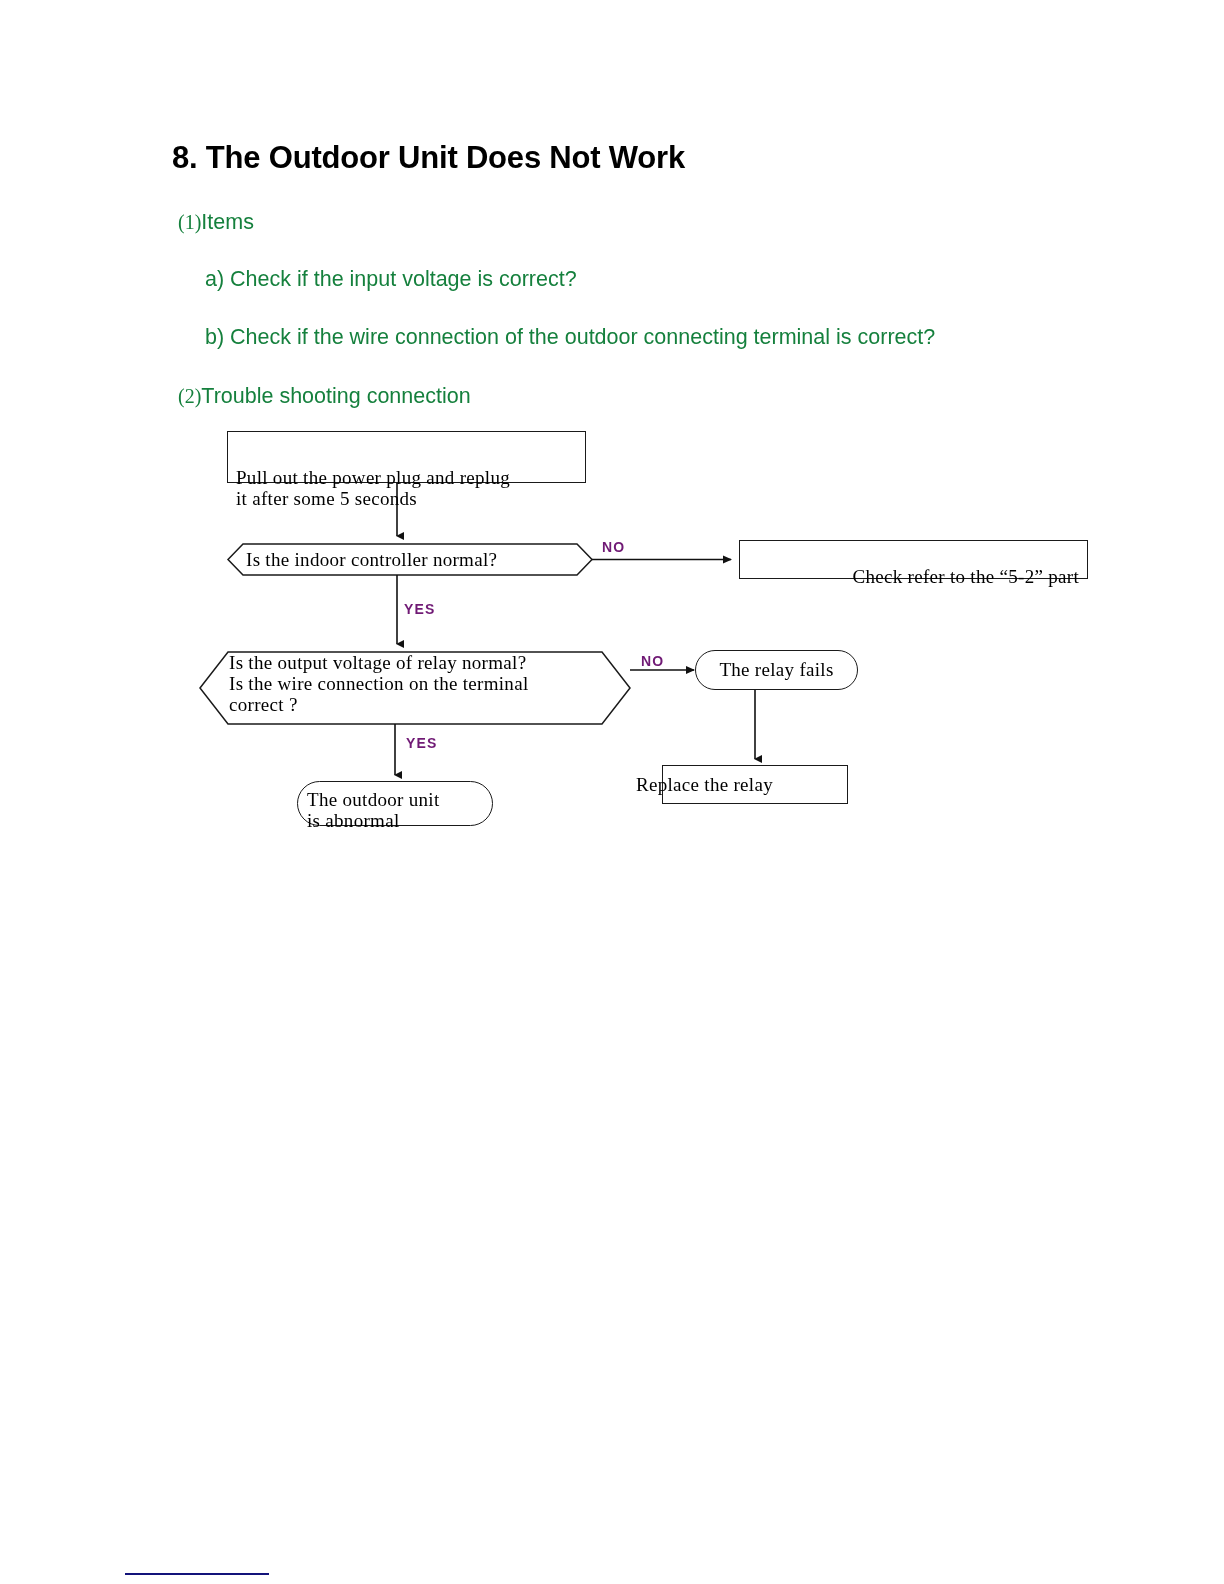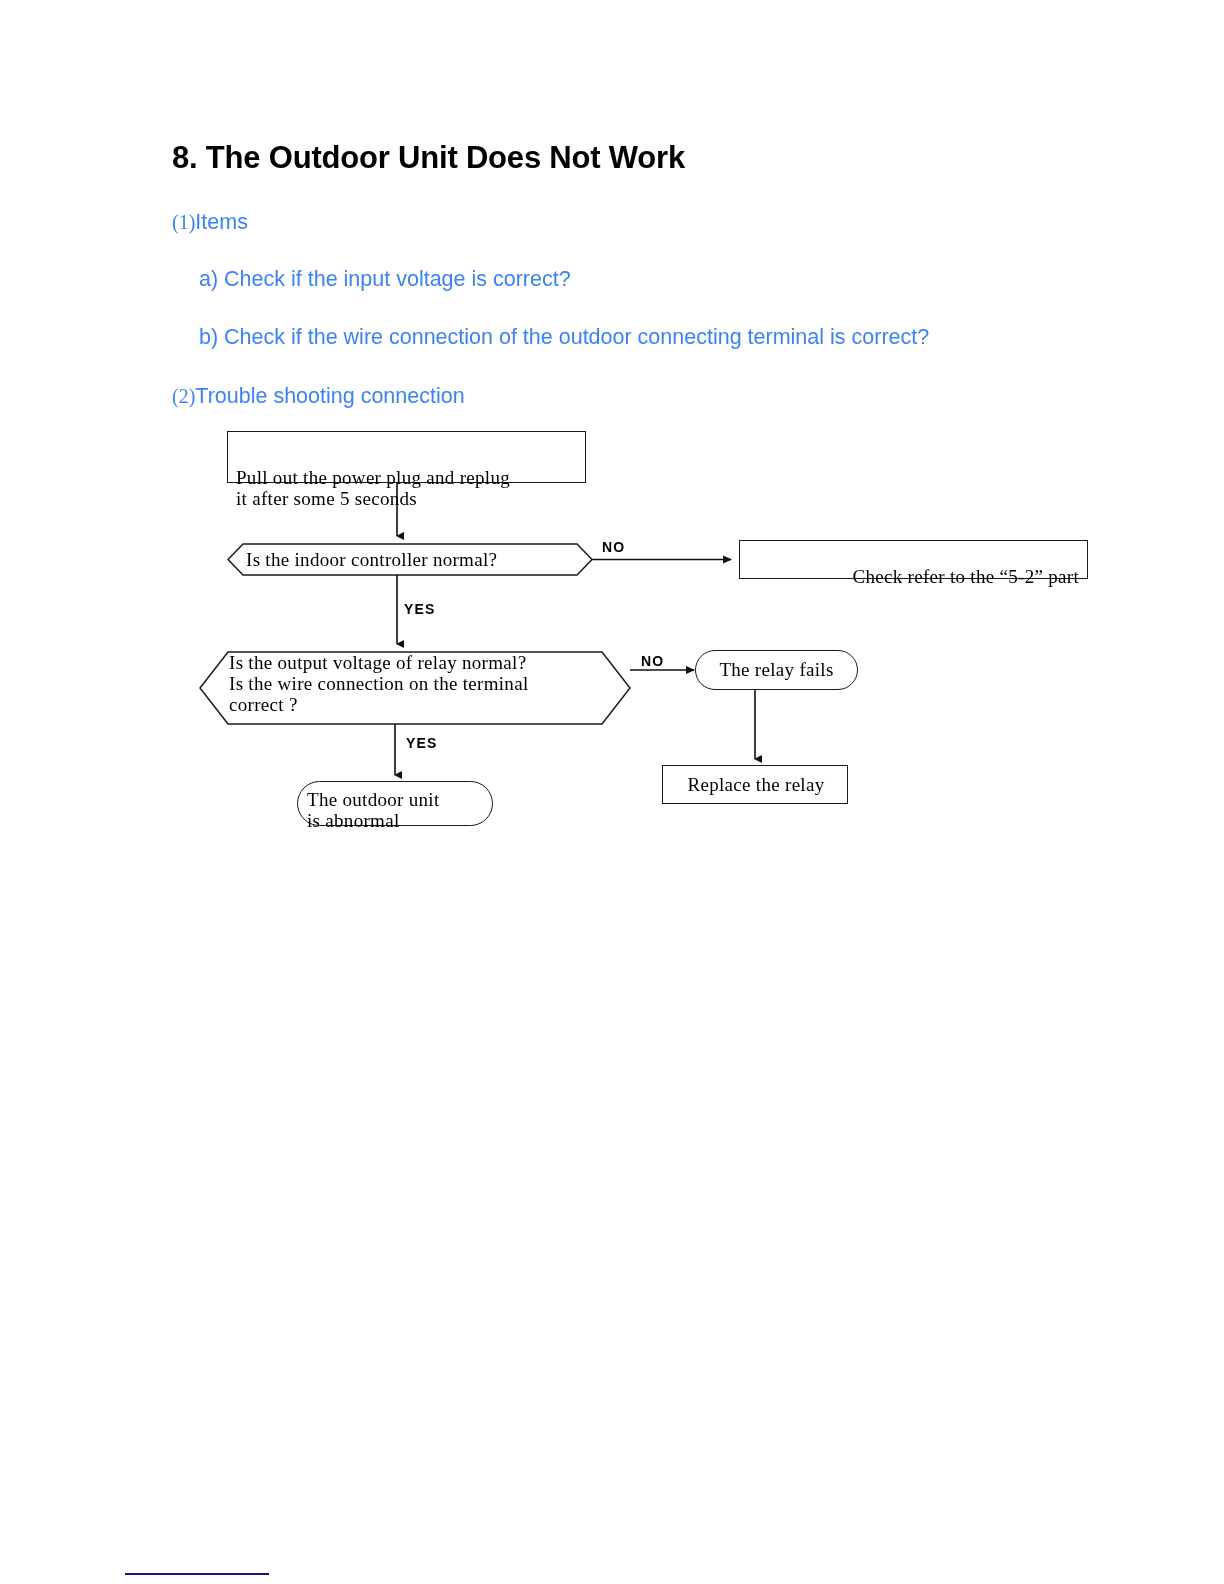--- a/index.html
+++ b/index.html
@@ -30,22 +30,23 @@
     font-size: 31px;
     font-weight: bold;
     letter-spacing: -0.2px;
     color: #000;
     white-space: nowrap;
   }
   .para {
     position: absolute;
     font-family: "Liberation Sans", sans-serif;
     font-size: 21.5px;
-    color: #3b82f6;
+    color: #15803d;
     white-space: nowrap;
+    margin-left: 6px;
   }
   .para .enum {
     font-family: "Liberation Serif", serif;
     font-size: 20px;
   }
   .p-items   { left: 172px; top: 210px; }
   .p-a       { left: 199px; top: 267px; }
   .p-b       { left: 199px; top: 325px; }
   .p-proc    { left: 172px; top: 384px; }
 
@@ -66,21 +67,21 @@
     letter-spacing: 0.3px;
     white-space: pre-line;
     pointer-events: none;
   }
   .edge-label {
     position: absolute;
     font-family: "Liberation Sans", sans-serif;
     font-size: 14px;
     font-weight: bold;
     letter-spacing: 1.2px;
-    color: #000000;
+    color: #701a75;
     white-space: nowrap;
   }
 
   
   .rect-node {
     position: absolute;
     border: 1.5px solid #1a1a1a;
     background: #fff;
     box-sizing: border-box;
   }
@@ -172,19 +173,19 @@
     <div class="edge-label" style="left:406px; top:735px;">YES</div>
 
     <div class="stadium-node" style="left:695px; top:650px; width:163px; height:40px;"></div>
     <div class="node-text" style="left:700px; top:659px; width:153px; text-align:center;">The relay fails</div>
 
     <div class="stadium-node" style="left:297px; top:781px; width:196px; height:45px;"></div>
     <div class="node-text" style="left:307px; top:789px; width:175px;">The outdoor unit
 is abnormal</div>
 
     <div class="rect-node" style="left:662px; top:765px; width:186px; height:39px;"></div>
-    <div class="node-text" style="left:670px; top:774px; width:172px; text-align:center;">Replace the relay</div>
+    <div class="node-text" style="left:636px; top:774px; width:172px; ">Replace the relay</div>
 
   </div>
 
   <div class="footer-rule"></div>
 
 </div>
 
 </body></html>

